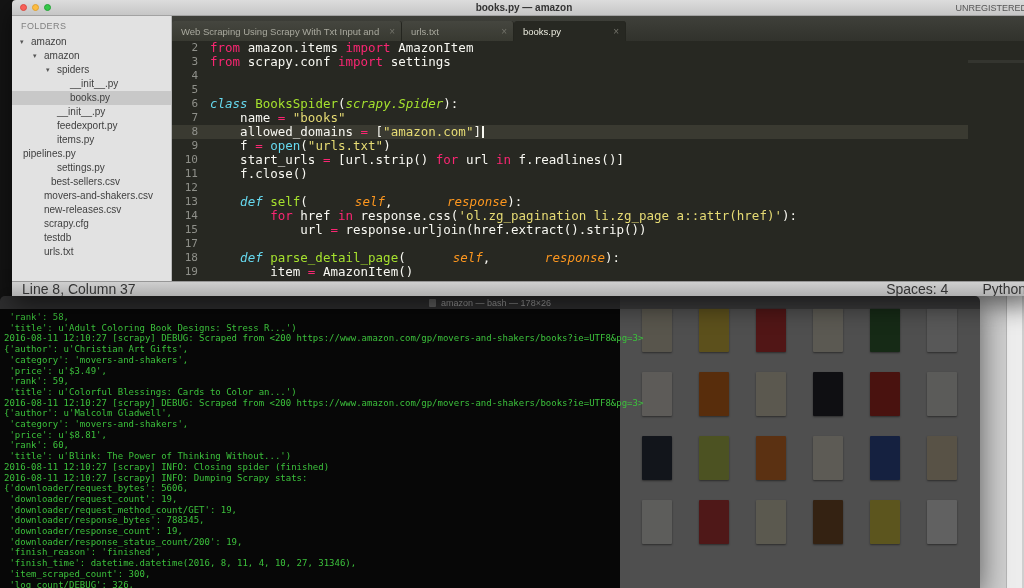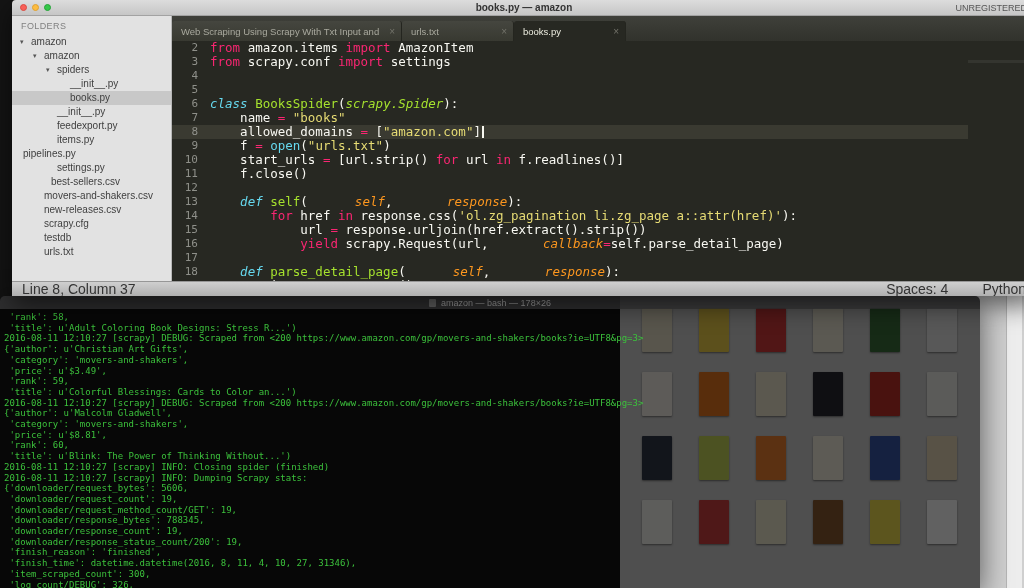--- a/index.html
+++ b/index.html
@@ -249,21 +249,20 @@
             <div class="code-line"><span class="gutter">6</span><span class="code-body"><span class="tok-t">class</span><span class="tok-p"> </span><span class="tok-f">BooksSpider</span><span class="tok-p">(</span><span class="tok-ti">scrapy.Spider</span><span class="tok-p">):</span></span></div>
             <div class="code-line"><span class="gutter">7</span><span class="code-body"><span class="tok-p">    name </span><span class="tok-k">=</span><span class="tok-p"> </span><span class="tok-s">"books"</span></span></div>
             <div class="code-line hl"><span class="gutter">8</span><span class="code-body"><span class="tok-p">    allowed_domains </span><span class="tok-k">=</span><span class="tok-p"> [</span><span class="tok-s">"amazon.com"</span><span class="tok-p">]</span><span class="caret"></span></span></div>
             <div class="code-line"><span class="gutter">9</span><span class="code-body"><span class="tok-p">    f </span><span class="tok-k">=</span><span class="tok-p"> </span><span class="tok-b">open</span><span class="tok-p">(</span><span class="tok-s">"urls.txt"</span><span class="tok-p">)</span></span></div>
             <div class="code-line"><span class="gutter">10</span><span class="code-body"><span class="tok-p">    start_urls </span><span class="tok-k">=</span><span class="tok-p"> [url.strip() </span><span class="tok-k">for</span><span class="tok-p"> url </span><span class="tok-k">in</span><span class="tok-p"> f.readlines()]</span></span></div>
             <div class="code-line"><span class="gutter">11</span><span class="code-body"><span class="tok-p">    f.close()</span></span></div>
             <div class="code-line"><span class="gutter">12</span><span class="code-body"></span></div>
             <div class="code-line"><span class="gutter">13</span><span class="code-body"><span class="tok-p">    </span><span class="tok-t">def</span><span class="tok-p"> </span><span class="tok-f">self</span><span class="tok-p">(</span><span class="tok-a">self</span><span class="tok-p">, </span><span class="tok-a">response</span><span class="tok-p">):</span></span></div>
             <div class="code-line"><span class="gutter">14</span><span class="code-body"><span class="tok-p">        </span><span class="tok-k">for</span><span class="tok-p"> href </span><span class="tok-k">in</span><span class="tok-p"> response.css(</span><span class="tok-s">'ol.zg_pagination li.zg_page a::attr(href)'</span><span class="tok-p">):</span></span></div>
             <div class="code-line"><span class="gutter">15</span><span class="code-body"><span class="tok-p">            url </span><span class="tok-k">=</span><span class="tok-p"> response.urljoin(href.extract().strip())</span></span></div>
-            <div class="code-line"><span class="gutter">16</span><span class="code-body"><span class="tok-p">            </span><span class="tok-k">yield</span><span class="tok-p"> scrapy.Request(url, </span><span class="tok-a">callback</span><span class="tok-k">=</span><span class="tok-p">self.parse_detail_page)</span></span></div>
             <div class="code-line"><span class="gutter">17</span><span class="code-body"></span></div>
             <div class="code-line"><span class="gutter">18</span><span class="code-body"><span class="tok-p">    </span><span class="tok-t">def</span><span class="tok-p"> </span><span class="tok-f">parse_detail_page</span><span class="tok-p">(</span><span class="tok-a">self</span><span class="tok-p">, </span><span class="tok-a">response</span><span class="tok-p">):</span></span></div>
             <div class="code-line"><span class="gutter">19</span><span class="code-body"><span class="tok-p">        item </span><span class="tok-k">=</span><span class="tok-p"> AmazonItem()</span></span></div>
           </div>
         <div class="minimap" id="minimap">
             <div class="code-line"></div>
             <div class="code-line"></div>
             <div class="code-line"><span class="code-body"></span></div>
             <div class="code-line"><span class="code-body"></span></div>
             <div class="code-line"></div>

